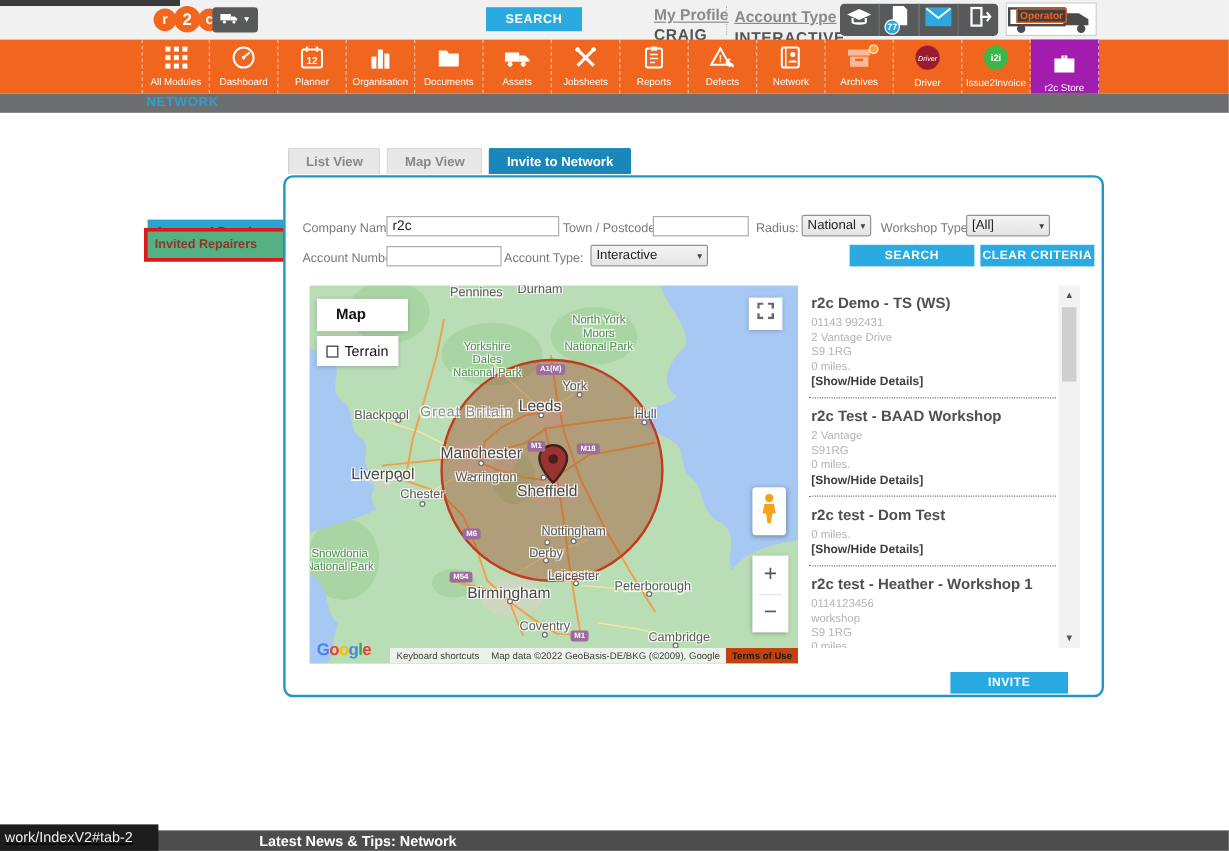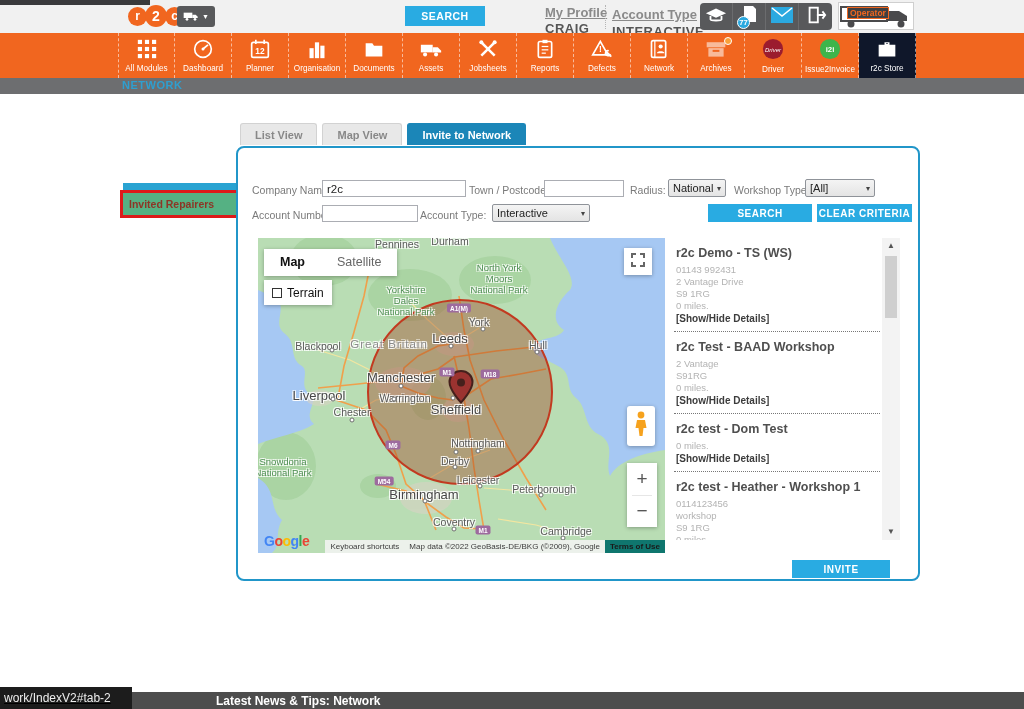--- a/index.html
+++ b/index.html
@@ -34,21 +34,21 @@
   #operator-label { position:absolute; left:8px; top:4px; font-size:8.5px; font-weight:bold; color:#f1661f;
     border:1px solid #f1661f; padding:0 2px; background:#3f3f41; z-index:2; }
 
   
   #modbar { position:absolute; left:0; top:33px; width:1024px; height:45px; background:#f1661f; display:flex;
     padding-left:118px; }
   .nav-item { width:57px; height:45px; display:flex; flex-direction:column; align-items:center;
     justify-content:center; gap:1px; border-right:1px dashed rgba(255,255,255,.55); cursor:pointer; }
   .nav-item:first-child { border-left:1px dashed rgba(255,255,255,.55); }
   .nav-item .nlabel { color:#fff; font-size:8.2px; white-space:nowrap; }
-  .nav-item.active { background:#0f172a; }
+  .nav-item.active { background:#a21caf;justify-content:flex-end; }
   .nav-item.faded svg { opacity:.55; }
 
   
   #netbar { position:absolute; left:0; top:78px; width:1024px; height:16px; background:#6d6e70; }
   #netbar span { position:absolute; left:122px; top:1px; color:#2e9fd0; font-weight:bold; font-size:11px; letter-spacing:.5px; }
 
   
   #tabs { position:absolute; left:240px; top:123px; display:flex; gap:5px; }
   .tab { height:22px; line-height:22px; padding:0 14px; background:#e8e8e8; border:1px solid #d2d2d2;
     border-bottom:none; font-size:11px; font-weight:bold; color:#888; border-radius:3px 3px 0 0; cursor:pointer; }
@@ -95,37 +95,37 @@
     text-shadow:1px 1px 0 rgba(255,255,255,.85), -1px -1px 0 rgba(255,255,255,.85),
       1px -1px 0 rgba(255,255,255,.85), -1px 1px 0 rgba(255,255,255,.85); }
   .mlbl.big { font-size:13px; color:#474747; }
   .mlbl.park { color:#4e8d52; font-size:9.5px; }
   .mlbl.region { color:#8b8b8b; font-size:11.5px; letter-spacing:1px; }
   .mbadge { position:absolute; transform:translate(-50%,-50%); background:#9d6b9e; color:#fff;
     font-size:6.5px; font-weight:bold; padding:1px 3px; border-radius:2px; pointer-events:none; }
   .cdot { position:absolute; width:5px; height:5px; background:#fff; border:1.5px solid #6e6e6e;
     border-radius:50%; transform:translate(-50%,-50%); pointer-events:none; }
   .map-ctl { position:absolute; background:#fff; box-shadow:0 1px 4px rgba(0,0,0,.3); }
-  #ctl-maptype { left:6px; top:11px; height:27px; display:flex; }
+  #ctl-maptype { left:6px; top:11px; height:27px; display:flex;flex-direction:column; }
   #ctl-maptype .mt { padding:0 16px; line-height:27px; font-size:12.5px; cursor:pointer; }
   #mt-map { font-weight:bold; color:#111; }
   #mt-sat { color:#666; }
   #ctl-terrain { left:6px; top:42px; height:25px; display:flex; align-items:center; padding:0 8px; gap:5px; cursor:pointer; }
   #ctl-terrain .cb { width:10px; height:10px; border:1.5px solid #333; background:#fff; }
   #ctl-terrain .tl { font-size:12px; color:#111; }
   #ctl-fullscreen { left:366px; top:10px; width:28px; height:27px; display:flex; align-items:center; justify-content:center; cursor:pointer; }
   #ctl-pegman { left:369px; top:168px; width:28px; height:40px; border-radius:3px; display:flex; align-items:center; justify-content:center; cursor:pointer; }
   #ctl-zoom { left:369px; top:225px; width:30px; height:64px; display:flex; flex-direction:column; }
   #ctl-zoom div { flex:1; display:flex; align-items:center; justify-content:center; font-size:19px; color:#565656; cursor:pointer; }
   #ctl-zoom .sep { flex:0 0 1px; background:#e6e6e6; margin:0 5px; }
   #google-logo { position:absolute; left:6px; bottom:4px; font-size:14px; font-weight:bold; letter-spacing:-.5px; }
   #attribution { position:absolute; right:0; bottom:0; height:13px; display:flex; align-items:center;
     background:rgba(245,245,245,.85); font-size:8px; color:#3c3c3c; }
   #attribution span { padding:0 5px; white-space:nowrap; }
-  #attr-terms { font-weight:bold; color:#1a1a1a; background:#0f766e; height:13px; line-height:13px; cursor:pointer; }
+  #attr-terms { font-weight:bold; color:#1a1a1a; background:#c2410c; height:13px; line-height:13px; cursor:pointer; }
   #attr-kbd { cursor:pointer; }
 
   
   #statusbar { position:absolute; left:0; top:692px; width:1024px; height:17px; background:#4d4d4d;padding-left:12px; }
   #statusbar span { position:absolute; left:216px; top:2px; color:#fff; font-weight:bold; font-size:12px; }
   #status-url { position:absolute; left:0; top:687px; width:132px; height:22px; background:#1c1c1c;text-decoration:underline; }
   #status-url span { color:#eee; font-size:12px; padding-left:4px; line-height:22px; position:static; font-weight:normal; }
 </style>
 </head>
 <body>

